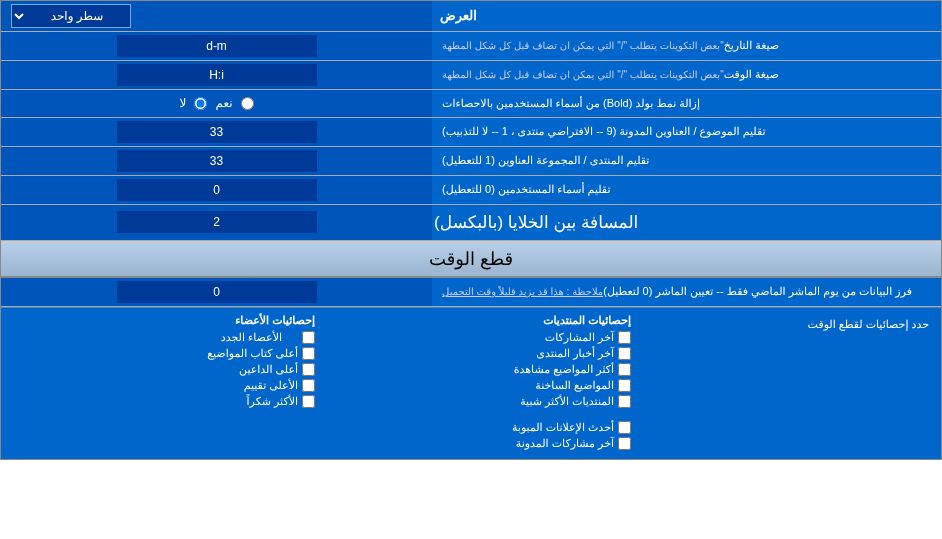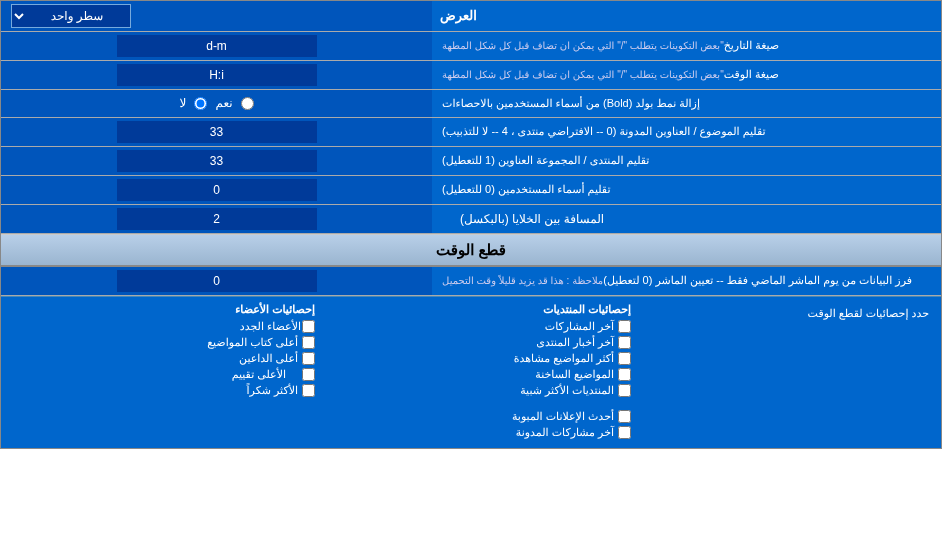--- a/index.html
+++ b/index.html
@@ -95,22 +95,22 @@
       background: linear-gradient(to bottom, #b8cfe8, #9ab5d0);
       display: flex;
       align-items: center;
       justify-content: center;
       padding: 6px;
       border-bottom: 2px solid #888;
       border-top: 1px solid #ccc;
     }
 
     .section-header-row span {
-      font-weight: bold;
-      font-size: 15px;
+      font-weight: normal;
+      font-size: 18px;
       color: #000;
     }
   </style>
 </head>
 <body>
 
 <div style="width:942px; border: 1px solid #888; overflow: hidden;">
 
   <div class="row" style="background:#0066cc;">
     <div class="cell-label" style="width:510px; font-weight:bold; font-size:13px;">
@@ -154,21 +154,21 @@
         <input type="radio" name="bold_option" id="bold_yes" style="">
         <label for="bold_yes">نعم</label>
         <input type="radio" name="bold_option" id="bold_no" checked="" style="">
         <label for="bold_no">لا</label>
       </div>
     </div>
   </div>
 
   <div class="row row-std" style="background:#0066cc;">
     <div class="cell-label" style="width:510px; padding:5px 10px; text-align:right; font-size:11px;">
-      تقليم الموضوع / العناوين المدونة (0 -- الافتراضي منتدى ، 4 -- لا للتذبيب)
+      تقليم الموضوع / العناوين المدونة (9 -- الافتراضي منتدى ، 1 -- لا للتذبيب)
     </div>
     <div class="cell-input" style="width:432px; background:#0055bb;">
       <input type="text" value="33" style="width: 200px; background: rgb(0, 58, 153); color: rgb(255, 255, 255); border: none; text-align: center; font-size: 12px; padding: 2px 4px; height: 22px;">
     </div>
   </div>
 
   <div class="row row-std" style="background:#0066cc;">
     <div class="cell-label" style="width:510px; padding:5px 10px; text-align:right; font-size:11px;">
       تقليم المنتدى / المجموعة العناوين (1 للتعطيل)
     </div>
@@ -180,36 +180,36 @@
   <div class="row row-std" style="background:#0066cc;">
     <div class="cell-label" style="width:510px; padding:5px 10px; text-align:right; font-size:11px;">
       تقليم أسماء المستخدمين (0 للتعطيل)
     </div>
     <div class="cell-input" style="width:432px; background:#0055bb;">
       <input type="text" value="0" style="width: 200px; background: rgb(0, 58, 153); color: rgb(255, 255, 255); border: none; text-align: center; font-size: 12px; padding: 2px 4px; height: 22px;">
     </div>
   </div>
 
   <div class="row row-std" style="background:#0066cc;">
-    <div class="cell-label" style="width:510px; padding:5px 28px; text-align:right; font-size:12px;">
+    <div class="cell-label" style="width:510px; padding:5px 2px; text-align:right; font-size:17px;">
       المسافة بين الخلايا (بالبكسل)
     </div>
     <div class="cell-input" style="width:432px; background:#0055bb;">
       <input type="text" value="2" style="width: 200px; background: rgb(0, 58, 153); color: rgb(255, 255, 255); border: none; text-align: center; font-size: 12px; padding: 2px 4px; height: 22px;">
     </div>
   </div>
 
   <div class="section-header-row">
     <span>قطع الوقت</span>
   </div>
 
   <div class="row row-std" style="background:#0066cc;">
     <div class="cell-label" style="width:510px; padding:5px 10px; text-align:right; font-size:11px; line-height:1.6;">
       <div>فرز البيانات من يوم الماشر الماضي فقط -- تعيين الماشر (0 لتعطيل)</div>
-      <div style="font-size:10px; color:#cce;">ملاحظة : هذا قد يزيد قليلاً وقت التحميل</div>
+      <div style="font-size:10px; color:#cce;text-decoration:underline;">ملاحظة : هذا قد يزيد قليلاً وقت التحميل</div>
     </div>
     <div class="cell-input" style="width:432px; background:#0055bb;">
       <input type="text" value="0" style="width: 200px; background: rgb(0, 58, 153); color: rgb(255, 255, 255); border: none; text-align: center; font-size: 12px; padding: 2px 4px; height: 22px;">
     </div>
   </div>
 
   <div style="background:#0066cc; display:flex; direction:rtl; padding:6px 4px; border-top:1px solid #4488bb;">
 
     <div style="width:300px; color:#fff; font-size:11px; text-align:right; padding:4px 8px;">
       حدد إحصائيات لقطع الوقت
@@ -242,33 +242,33 @@
         <span>أحدث الإعلانات المبوبة</span>
       </div>
       <div class="checkbox-item" style="direction:rtl; display:flex; align-items:center; gap:4px; color:#fff; font-size:11px; margin-bottom:3px;">
         <input type="checkbox" style="">
         <span>آخر مشاركات المدونة</span>
       </div>
     </div>
 
     <div style="flex:1; padding:0 6px;">
       <div style="color:#fff; font-weight:bold; font-size:11px; margin-bottom:4px; text-align:right;">إحصائيات الأعضاء</div>
-      <div class="checkbox-item" style="direction:rtl; display:flex; align-items:flex-start; gap:1px; color:#fff; font-size:11px; margin-bottom:3px;">
+      <div class="checkbox-item" style="direction:rtl; display:flex; align-items:flex-start; gap:20px; color:#fff; font-size:11px; margin-bottom:3px;">
         <input type="checkbox" style="">
         <span>الأعضاء الجدد</span>
       </div>
       <div class="checkbox-item" style="direction:rtl; display:flex; align-items:center; gap:4px; color:#fff; font-size:11px; margin-bottom:3px;">
         <input type="checkbox" style="">
         <span>أعلى كتاب المواضيع</span>
       </div>
       <div class="checkbox-item" style="direction:rtl; display:flex; align-items:center; gap:4px; color:#fff; font-size:11px; margin-bottom:3px;">
         <input type="checkbox" style="">
         <span>أعلى الداعين</span>
       </div>
-      <div class="checkbox-item" style="direction:rtl; display:flex; align-items:center; gap:16px; color:#fff; font-size:11px; margin-bottom:3px;">
+      <div class="checkbox-item" style="direction:rtl; display:flex; align-items:center; gap:4px; color:#fff; font-size:11px; margin-bottom:3px;">
         <input type="checkbox" style="">
         <span>الأعلى تقييم</span>
       </div>
       <div class="checkbox-item" style="direction:rtl; display:flex; align-items:center; gap:4px; color:#fff; font-size:11px; margin-bottom:3px;">
         <input type="checkbox" style="">
         <span>الأكثر شكراً</span>
       </div>
     </div>
 
   </div>

